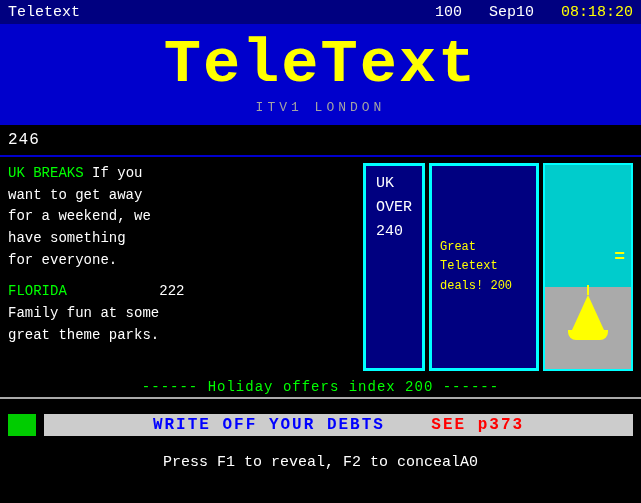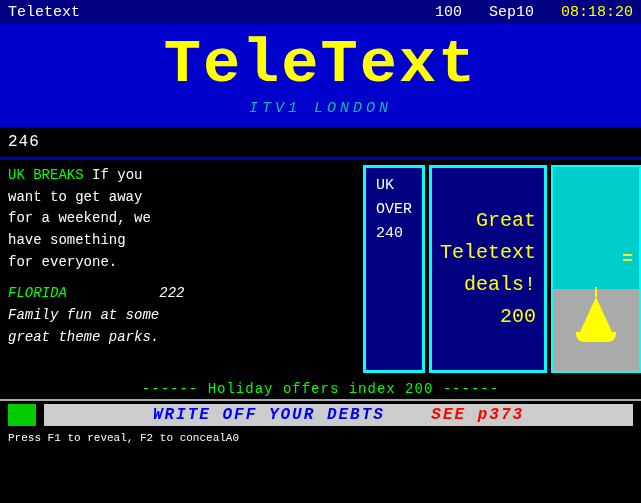--- a/index.html
+++ b/index.html
@@ -34,26 +34,25 @@
     }
     #main-title {
       font-size: 62px;
       font-weight: bold;
       color: #ffff00;
       letter-spacing: 2px;
       line-height: 1;
       font-family: 'Courier New', Courier, monospace;
     }
     #sub-title {
-      color: #14b8a6;
-      font-size: 15px;
+      color: #a3a3a3;
+      font-size: 13px;
       letter-spacing: 4px;
       margin-top: 4px;
       padding-bottom: 4px;
-      font-style: italic;
     }
 
     
     #promo-bar {
       background: #000000;
       color: #ffffff;
       font-size: 16px;
       padding: 6px 8px;
       display: flex;
       justify-content: space-between;
@@ -84,21 +83,20 @@
       line-height: 1.55;
     }
     #left-content .section-title {
       color: #00ff00;
     }
     #left-content .white-text {
       color: #ffffff;
     }
     #left-content .florida-line {
       margin-top: 10px;
-      font-style: italic;
     }
     #left-content .florida-title {
       color: #00ff00;
     }
 
     
     #right-panel {
       width: 270px;
       display: flex;
       flex-direction: row;
@@ -115,28 +113,28 @@
     }
     #deals-image-row {
       display: flex;
       gap: 4px;
       flex: 1;
     }
     #deals-box {
       border: 3px solid #00ffff;
       background: #000080;
       color: #ffff00;
-      font-size: 20px;
+      font-size: 12px;
       padding: 6px 8px;
       line-height: 1.6;
       flex: 1;
       display: flex;
       align-items: center;
       justify-content: center;
-      text-align: right;
+      text-align: left;
     }
     #image-box {
       width: 90px;
       background: #00cccc;
       position: relative;
       overflow: hidden;
       border: 2px solid #00ffff;
     }
     
     #image-box .sky {
@@ -194,24 +192,23 @@
       padding: 2px 8px;
       text-align: center;
       letter-spacing: 1px;
     }
 
     
     #ticker-bar {
       background: #000000;
       display: flex;
       align-items: center;
-      padding: 3px 8px;
+      padding: 15px 8px;
       gap: 8px;
       border-top: 2px solid #aaaaaa;
-      font-style: italic;
     }
     #green-block {
       background: #00cc00;
       width: 28px;
       height: 22px;
       flex-shrink: 0;
     }
     #ticker-text {
       color: #0000ff;
       background: #cccccc;
@@ -223,24 +220,24 @@
       letter-spacing: 2px;
     }
     #ticker-text .see-part {
       color: #ff0000;
     }
 
     
     #footer-bar {
       background: #000000;
       color: #ffffff;
-      font-size: 11px;
+      font-size: 15px;
       padding: 3px 8px;
       display: flex;
-      justify-content: flex-start;
+      justify-content: center;
     }
   </style>
 </head>
 <body>
 
 <div id="status-bar">
   <span>Teletext</span>
   <span>
     <span>100</span>
     &nbsp;

